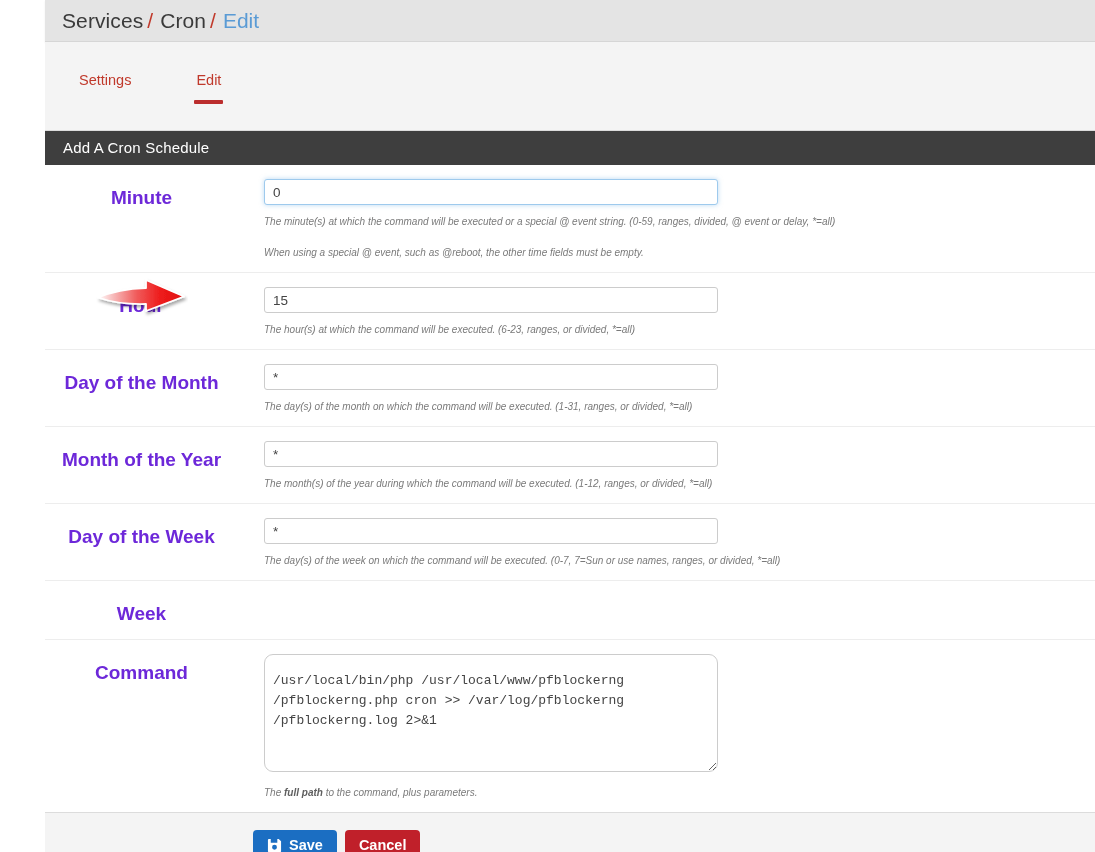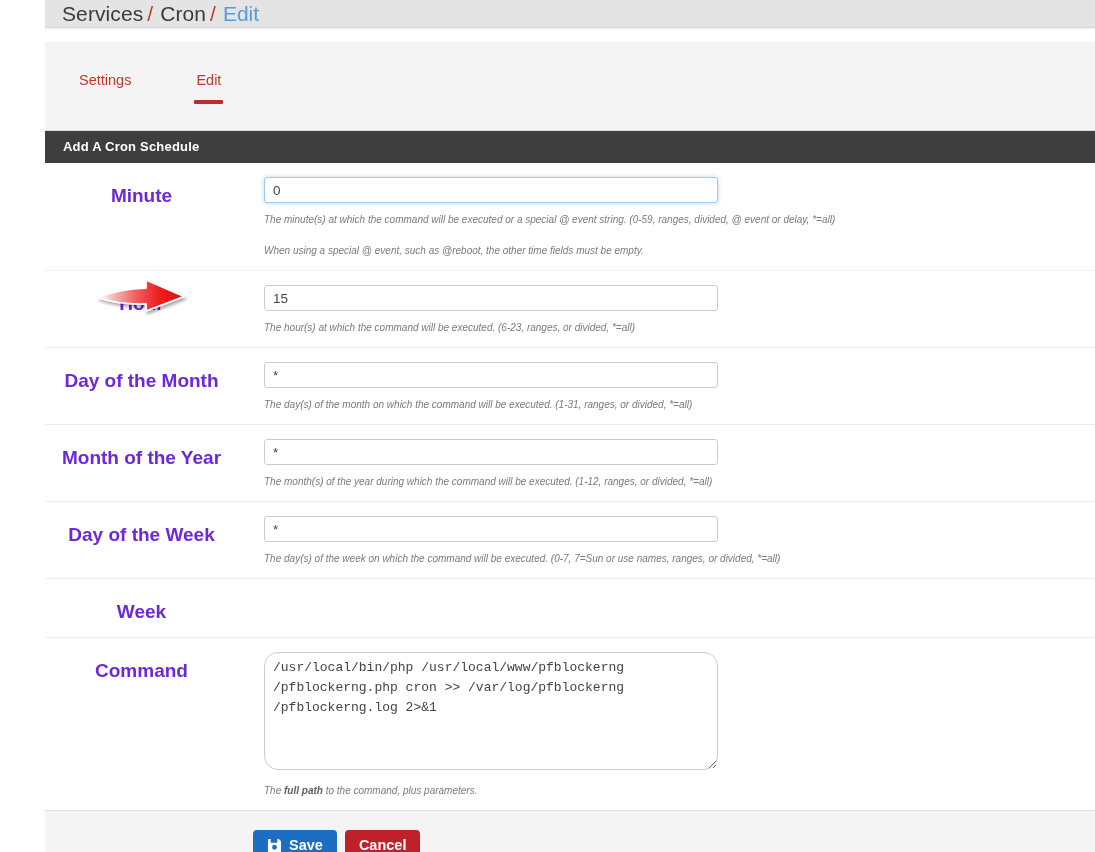--- a/index.html
+++ b/index.html
@@ -11,21 +11,21 @@
     overflow: hidden;
   }
   .page {
     position: relative;
     width: 1095px; height: 852px;
     background: #ffffff;
   }
   
   .crumb-bar {
     position: absolute;
-    left: 45px; top: 0; right: 0; height: 28px;
+    left: 45px; top: 0; right: 0; height: 42px;
     background: #e4e4e4;
     border-bottom: 1px solid #d6d6d6;
     display: flex; align-items: center;
     padding-left: 17px;
     box-shadow: 0 1px 2px rgba(0,0,0,0.07);
   }
   .crumb {
     font-size: 21px;
     color: #3a3a3a;
     letter-spacing: .1px;
@@ -75,22 +75,22 @@
   .panel {
     position: absolute;
     left: 0; top: 88px; right: 0;
     background: #ffffff;
     border: 1px solid #dcdcdc;
     border-left: none; border-right: none;
   }
   .panel-head {
     background: #3e3e3e;
     color: #ffffff;
-    font-size: 13px;
-    font-weight: bold;
+    font-size: 15px;
+    font-weight: normal;
     padding: 8px 0 9px 18px;
     letter-spacing: .2px;
   }
   .panel-body { padding: 0; }
   .row {
     display: flex;
     border-bottom: 1px solid #ededed;
     padding: 14px 0 12px 0;
   }
   .row:last-child { border-bottom: none; }
@@ -127,27 +127,27 @@
     color: #7a7a7a;
     margin-top: 9px;
     line-height: 1.5;
     font-style: italic;
   }
   .help b { color: #5f5f5f; font-weight: bold; }
   .help + .help { margin-top: 16px; }
   textarea.cmd {
     width: 454px;
     height: 118px;
-    padding: 5px 8px;
+    padding: 16px 8px;
     font-family: "Liberation Mono", monospace;
     font-size: 13px;
     color: #444;
     line-height: 1.55;
     border: 1px solid #ccc;
-    border-radius: 14px;
+    border-radius: 9px;
     resize: both;
     outline: none;
     overflow: hidden;
     white-space: pre;
   }
   
   .btn-row {
     position: absolute;
     left: 0; right: 0; top: 750px;
     padding: 38px 0 0 208px;

